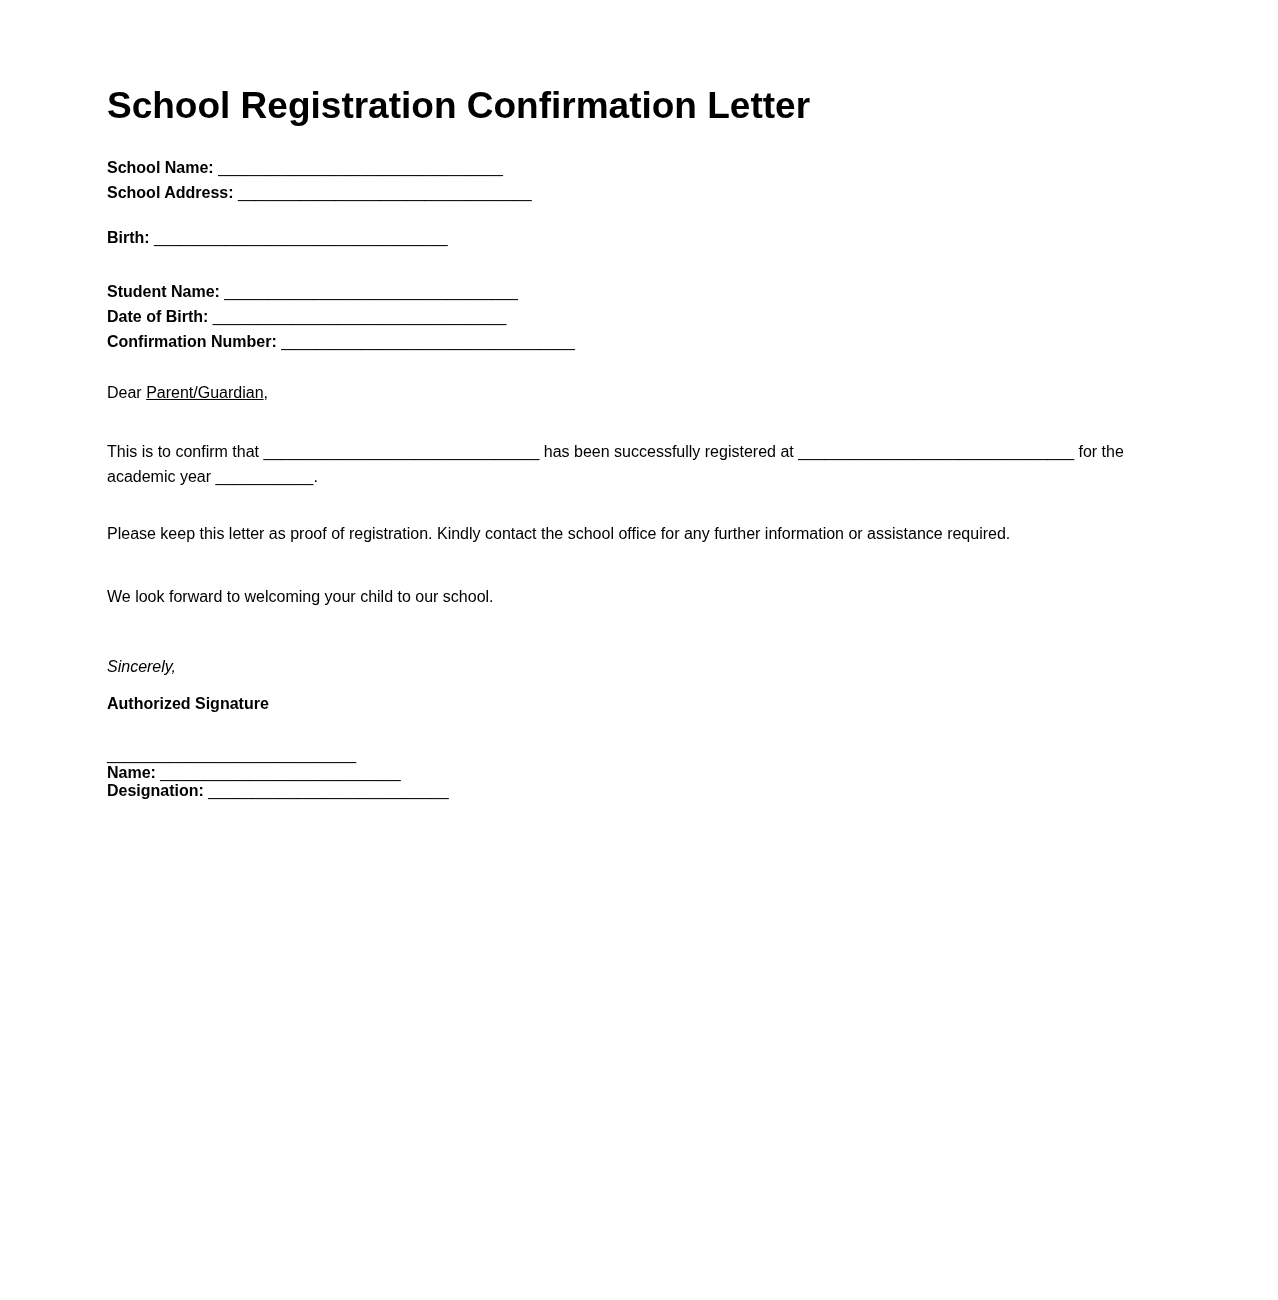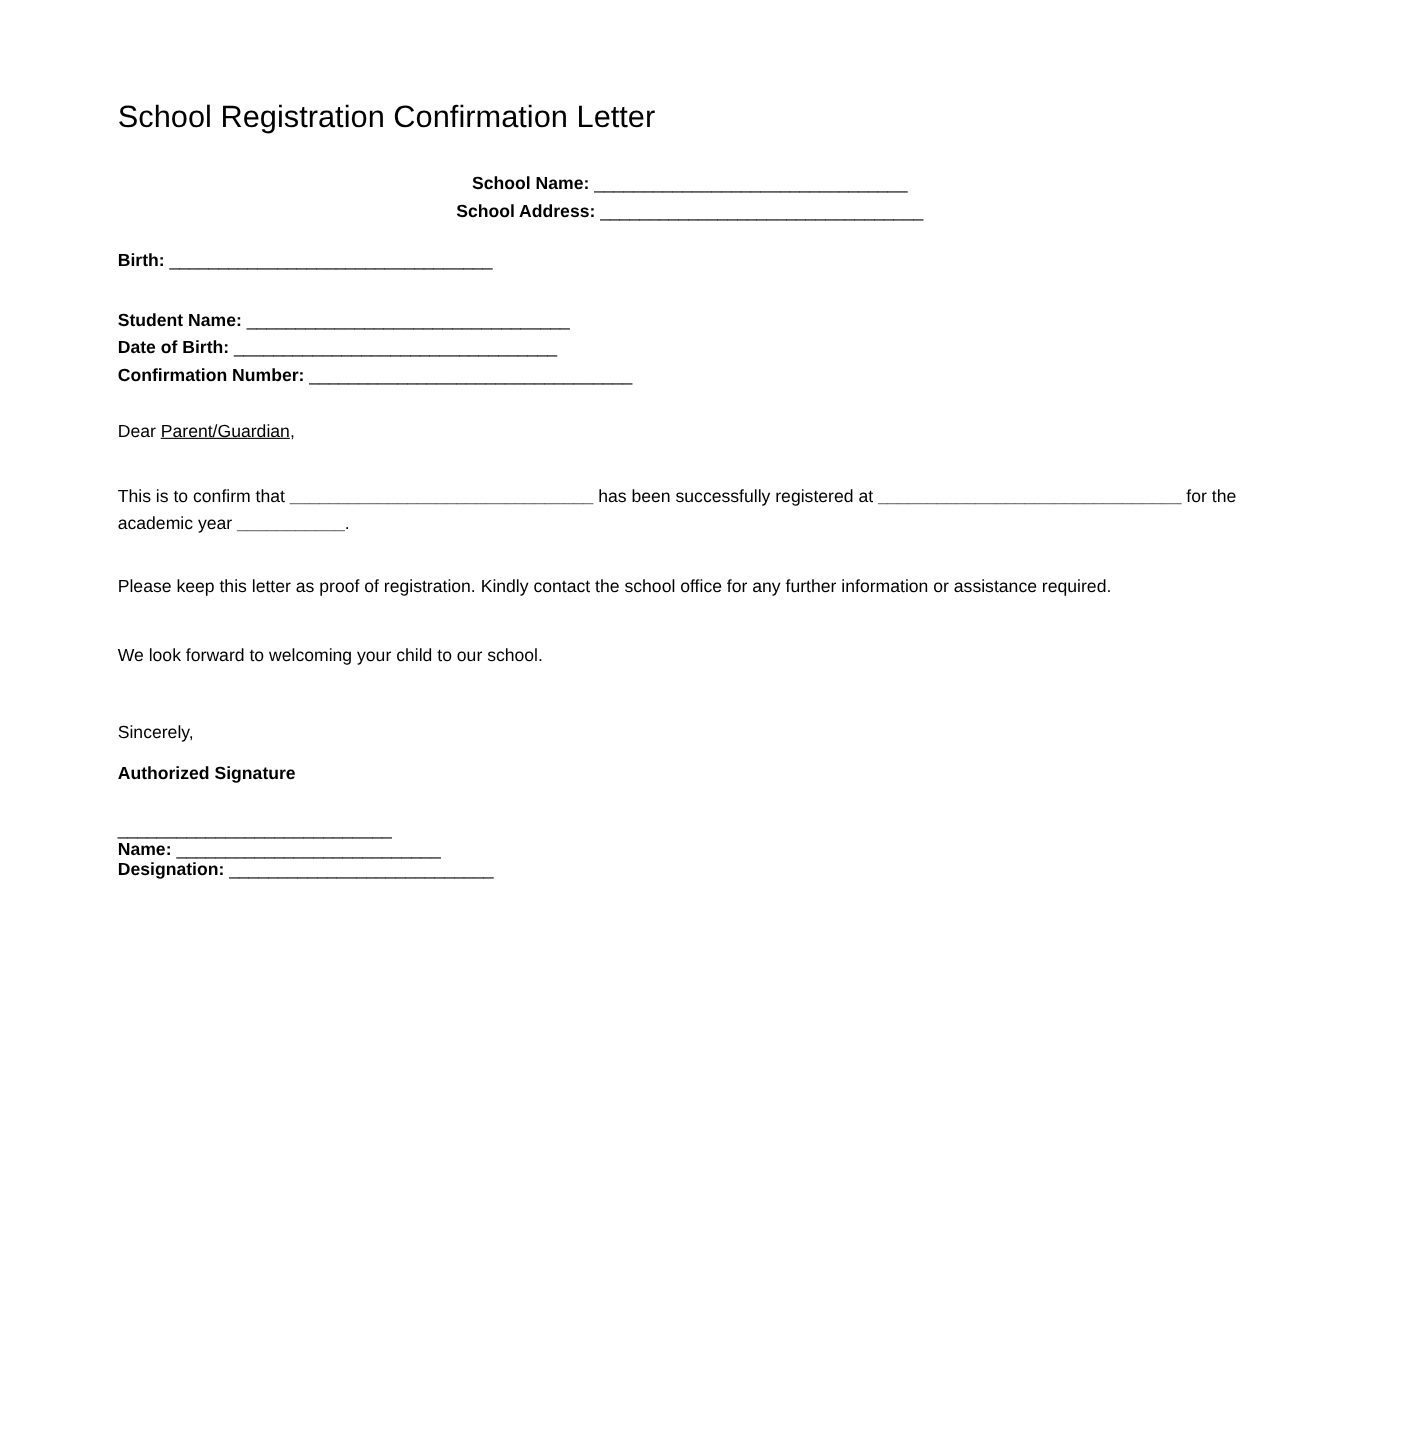--- a/index.html
+++ b/index.html
@@ -14,36 +14,36 @@
     overflow: hidden;
   }
   .page {
     padding-left: 107px;
     padding-top: 89px;
     width: 1147px; 
   }
   .content { width: 1040px; }
   h1.title {
     margin: 0;
-    font-size: 28px;
+    font-size: 37px;
     line-height: 34px;
-    font-weight: 400;
+    font-weight: 700;
   }
   p { margin: 0; line-height: 25px; }
   .b { font-weight: 700; }
   .u { text-decoration: underline; text-align: right; }
-  .bblank { font-weight: 700; }
-  .school-block   { margin-top: 32px; text-align: center; }
+  .bblank { font-weight: 400; }
+  .school-block   { margin-top: 32px; }
   .date-line      { margin-top: 20px; }
   .student-block  { margin-top: 29px; }
   .greeting       { margin-top: 26px; }
   .confirm-para   { margin-top: 34px; }
   .keep-para      { margin-top: 32px; }
   .welcome-para   { margin-top: 38px; }
-  .closing        { margin-top: 45px; }
+  .closing        { margin-top: 45px; font-style: italic; }
   .auth-heading   { margin-top: 12px; }
   .sig-block      { margin-top: 30px; line-height: 18px; }
 </style>
 </head>
 <body>
 
 <div class="page">
   <div class="content">
 
     <h1 class="title">School Registration Confirmation Letter</h1>

